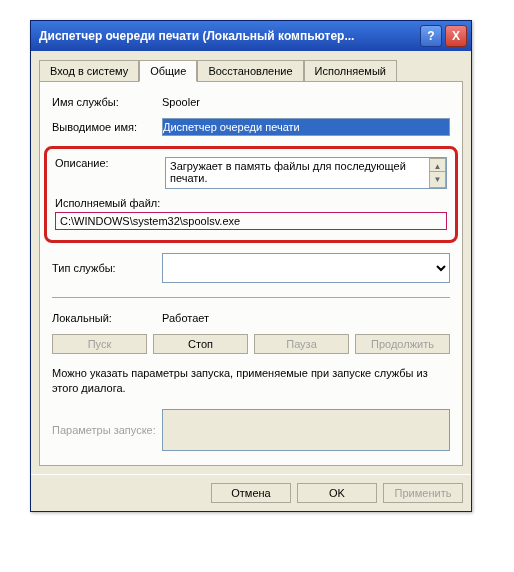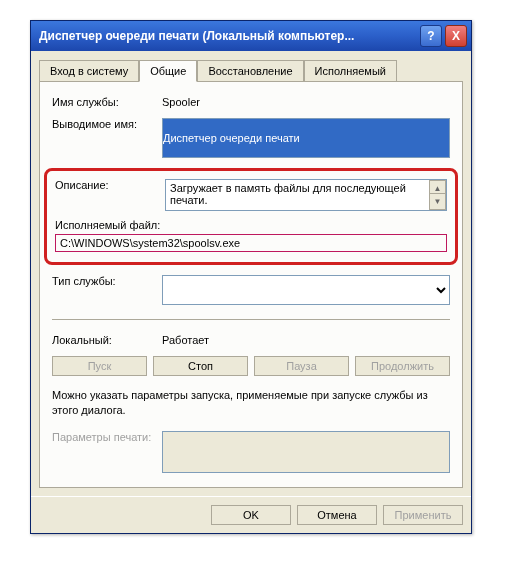--- a/index.html
+++ b/index.html
@@ -64,21 +64,21 @@
   border-bottom: 1px solid #fcfcfa;
   z-index: 2;
 }
 .panel {
   border: 1px solid #aca899;
   background: #fcfcfa;
   padding: 14px 12px;
 }
 .row {
   display: flex;
-  align-items: flex-start;
+  align-items: center;
   margin-bottom: 10px;
 }
 .label {
   width: 110px;
   flex-shrink: 0;
 }
 .value { flex: 1; }
 .input {
   width: 100%;
   border: 1px solid #7f9db9;
@@ -87,21 +87,21 @@
   font-size: 11px;
   box-sizing: border-box;
   background: #fff;
 }
 .input[disabled] {
   background: #ece9d8;
 }
 .sel {
   background: #316ac5;
   color: #fff;
-  padding: 13px 0;
+  padding: 2px 0;
   display: inline-block;
 }
 .highlight-box {
   border: 3px solid #d02020;
   border-radius: 8px;
   padding: 8px;
   margin-left: -8px;
   margin-right: -8px;
   margin-bottom: 10px;
 }
@@ -247,27 +247,27 @@
       <div class="btn-row">
         <button disabled="">Пуск</button>
         <button>Стоп</button>
         <button disabled="">Пауза</button>
         <button disabled="">Продолжить</button>
       </div>
 
       <div class="hint">Можно указать параметры запуска, применяемые при запуске службы из этого диалога.</div>
 
       <div class="row" style="margin-bottom:0;">
-        <div class="label" style="color:#a0a0a0;">Параметры печати:</div>
+        <div class="label" style="color:#a0a0a0;">Параметры запуске:</div>
         <div class="value">
           <input class="input" disabled="" style="">
         </div>
       </div>
 
     </div>
   </div>
 
   <div class="footer">
+    <button>Отмена</button>
     <button>OK</button>
-    <button>Отмена</button>
     <button disabled="">Применить</button>
   </div>
 </div>
 
 </body></html>

